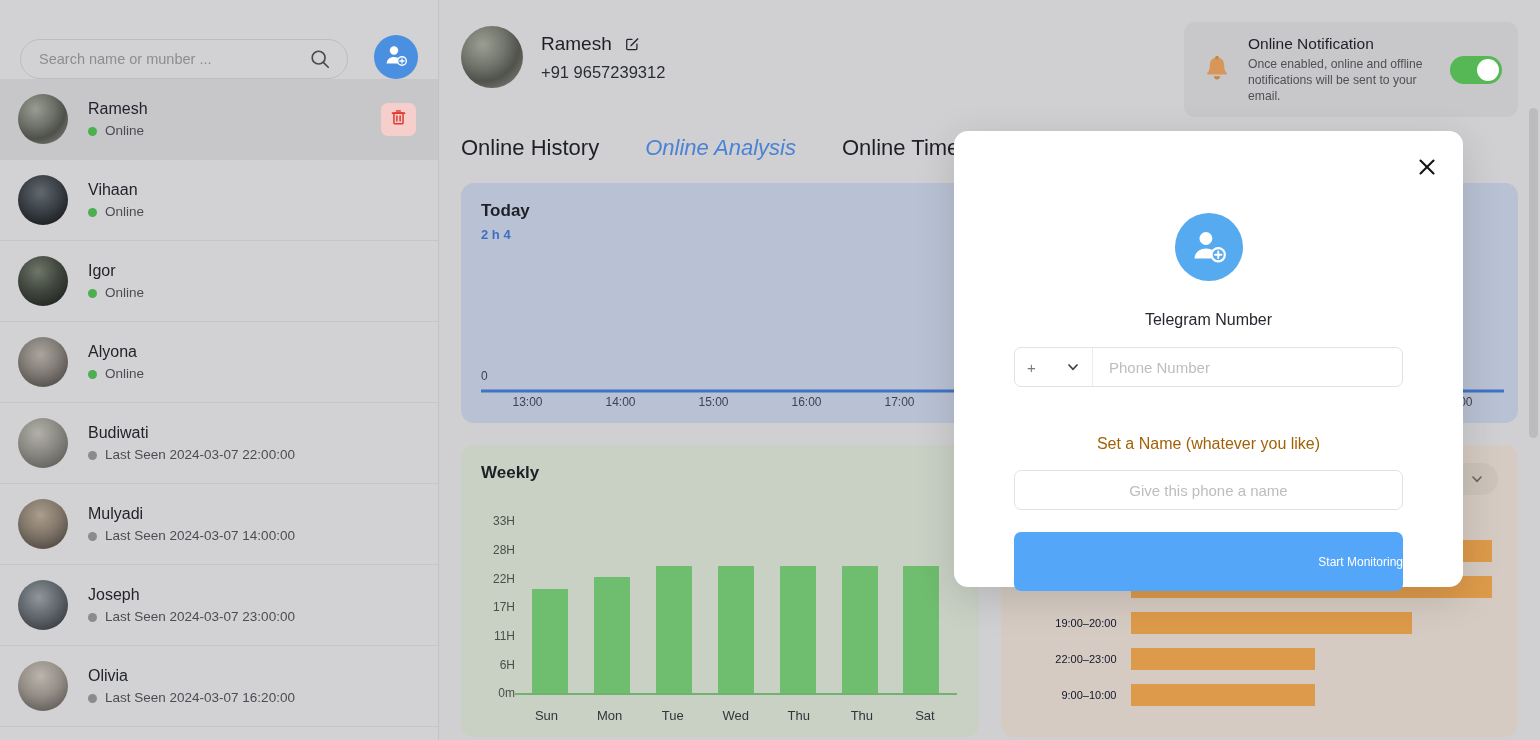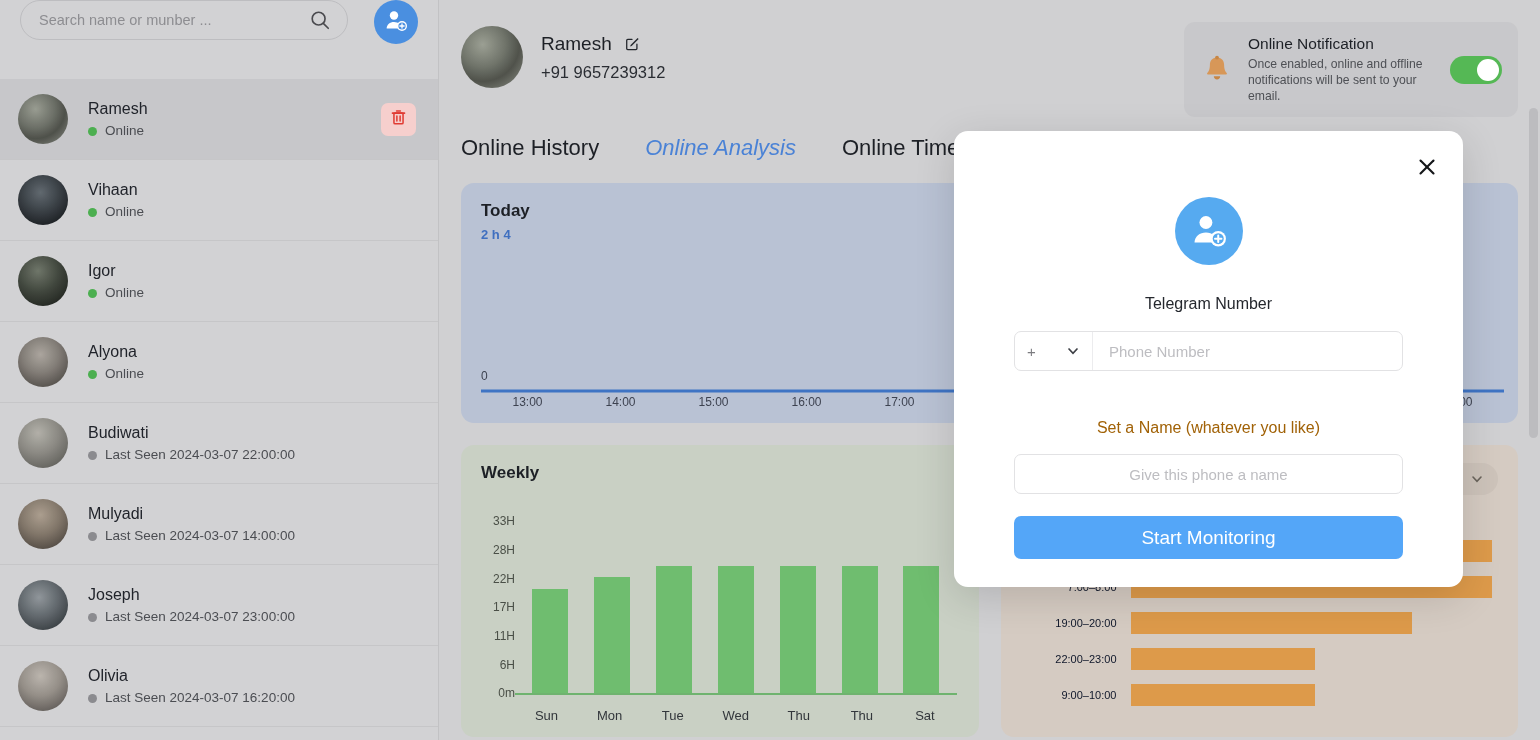--- a/index.html
+++ b/index.html
@@ -25,21 +25,21 @@
     background: #d2d2d4;
     border-right: 1px solid #c2c2c4;
     display: flex;
     flex-direction: column;
     flex: 0 0 439px;
   }
 
   .search-row {
     height: 79px;
     display: flex;
-    align-items: flex-start;
+    align-items: flex-end;
     padding: 0 20px;
     gap: 26px;
     flex: 0 0 79px;
   }
 
   .search-box {
     flex: 1;
     height: 40px;
     border: 1px solid #bdbdc0;
     border-radius: 20px;
@@ -309,21 +309,21 @@
     inset: 0;
     z-index: 50;
   }
   .modal {
     position: absolute;
     left: 515px; top: 131px;
     width: 509px; height: 456px;
     background: #fff;
     border-radius: 14px;
     box-shadow: 0 10px 40px rgba(0,0,0,0.14);
-    padding: 0 60px;
+    padding: 16px 60px;
   }
   .modal-close {
     position: absolute; top: 22px; right: 22px;
     width: 28px; height: 28px;
     display: flex; align-items: center; justify-content: center;
     cursor: pointer; background: none; border: none;
   }
   .modal-icon {
     width: 68px; height: 68px; border-radius: 50%;
     background: #56aaf0;
@@ -375,27 +375,28 @@
     padding: 0 16px;
     outline: none;
     font-family: "Liberation Sans", sans-serif;
     font-size: 15px; color: #2c2f35;
     text-align: center;
     background: #fff;
   }
   .name-input::placeholder { color: #bdbdc1; }
 
   .start-btn {
-    width: 100%; height: 43px;
+    width: 100%; height: 59px;
     margin-top: 22px;
     background: #54a6f8;
     border: none; border-radius: 7px;
-    color: #fff; font-size: 19px;
+    color: #fff; font-size: 12px;
     font-family: "Liberation Sans", sans-serif;
     cursor: pointer;
+    text-align: right;
   }
 
   
   .scrollbar-track {
     position: absolute;
     right: 2px; top: 108px; bottom: 6px;
     width: 9px;
     background: transparent;
     z-index: 5;
   }

